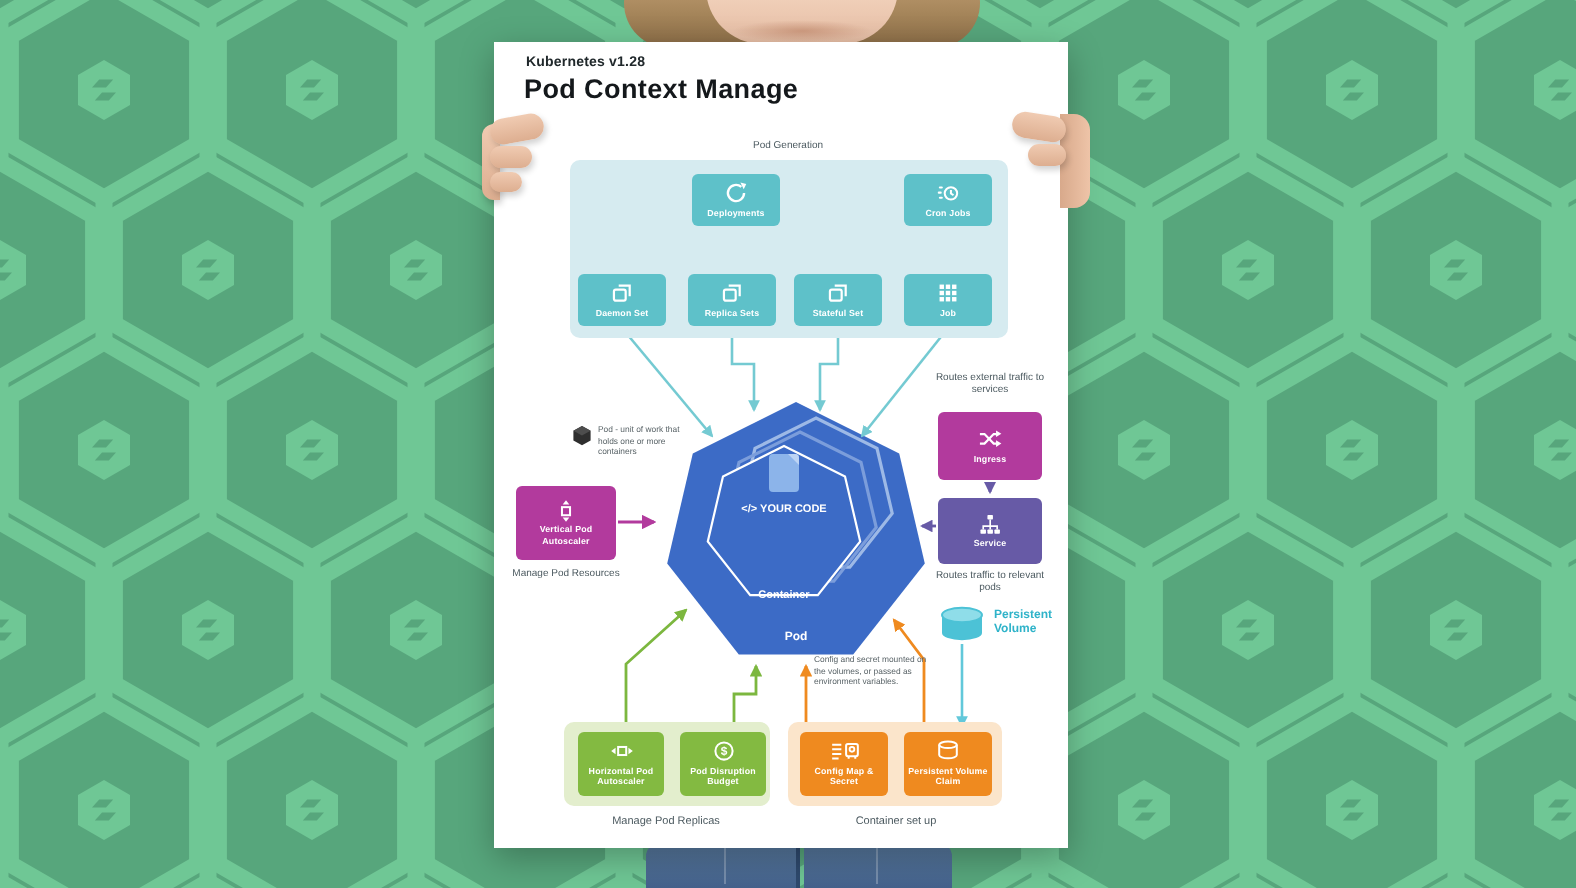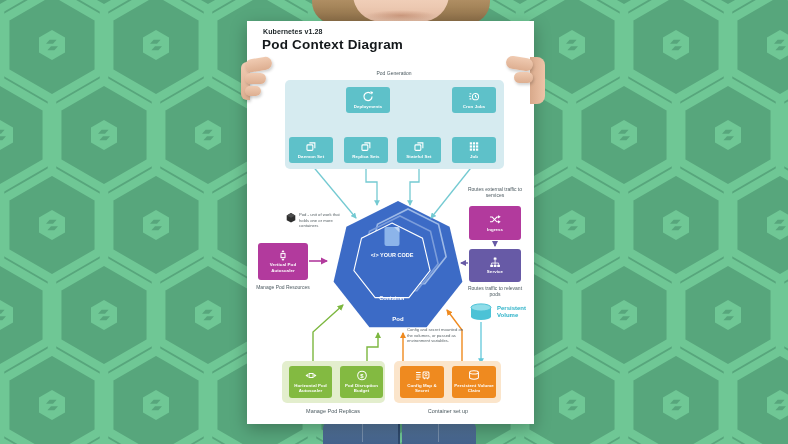--- a/index.html
+++ b/index.html
@@ -101,21 +101,21 @@
   <div class="abs hair"></div>
   <div class="abs neck"></div>
   <div class="abs chin-shadow"></div>
   <div class="abs jeans left"></div>
   <div class="abs jeans right"></div>
   <div class="abs jeans-stitch" style="left:362px;"></div>
   <div class="abs jeans-stitch" style="left:438px;"></div>
 
   <div class="abs poster"></div>
   <div class="abs kicker">Kubernetes v1.28</div>
-  <div class="abs title">Pod Context Diagram</div>
+  <div class="abs title">Pod Context Manage</div>
 
   <svg class="abs" width="788" height="444" style="left:0;top:0;">
     <defs>
       <marker id="mTeal" viewBox="0 0 6 6" refX="5" refY="3" markerWidth="4.5" markerHeight="4.5" orient="auto">
           <path d="M0 0 L6 3 L0 6 Z" fill="#74cad2"></path>
         </marker>
       <marker id="mGreen" viewBox="0 0 6 6" refX="5" refY="3" markerWidth="4.5" markerHeight="4.5" orient="auto">
           <path d="M0 0 L6 3 L0 6 Z" fill="#7cb73f"></path>
         </marker>
       <marker id="mOrange" viewBox="0 0 6 6" refX="5" refY="3" markerWidth="4.5" markerHeight="4.5" orient="auto">

